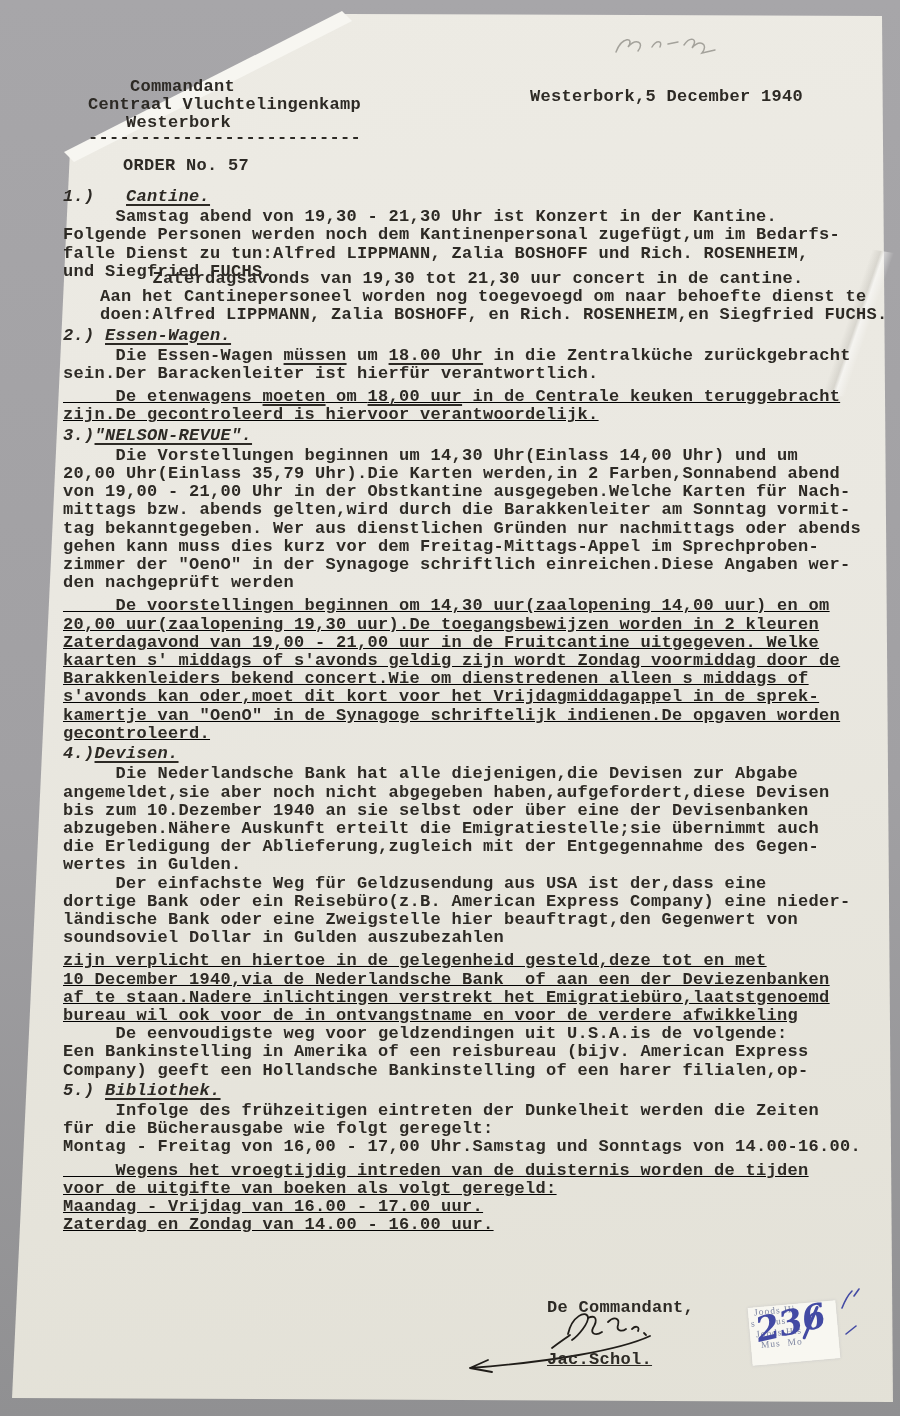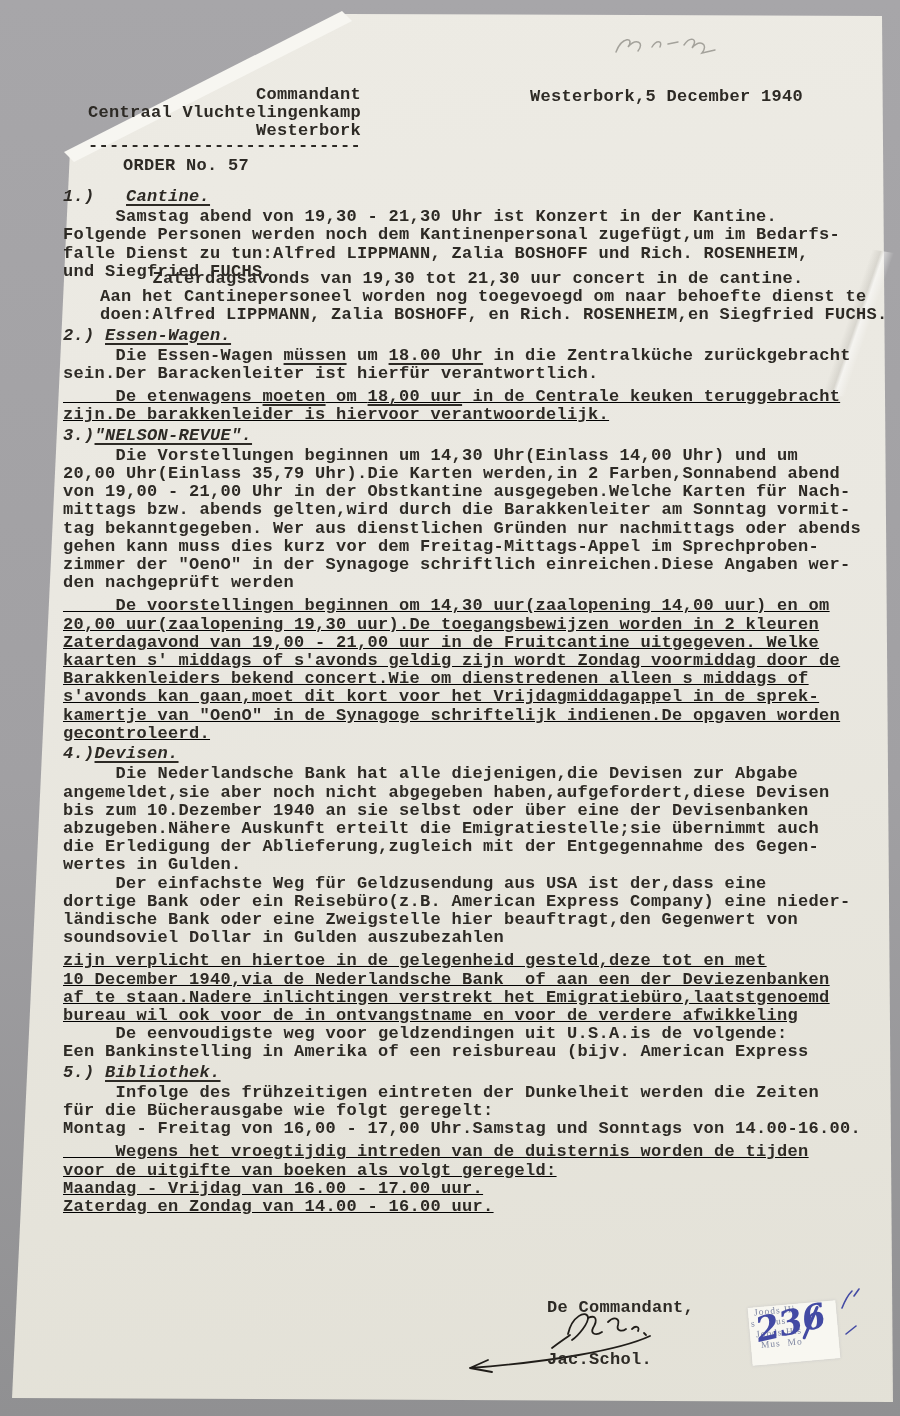--- a/index.html
+++ b/index.html
@@ -30,33 +30,33 @@
     position:absolute; left:822px; top:248px; width:70px; height:150px;
     transform:rotate(9deg); pointer-events:none;
     background:linear-gradient(100deg, rgba(0,0,0,0) 40%, rgba(90,85,75,.13) 49%, rgba(255,255,255,.5) 53%, rgba(0,0,0,0) 63%);
   }
   .tline{
     white-space:pre;
     font:700 17px/18.2px "Liberation Mono","DejaVu Sans Mono",monospace;
     letter-spacing:.3px; color:var(--ink,#2d2a25);
   }
   .u{text-decoration:underline; text-decoration-thickness:1.6px; text-underline-offset:3px;}
-  .letterhead{position:absolute; left:88px; top:86px; line-height:19.5px;text-align:right;}
+  .letterhead{position:absolute; left:88px; top:78px; line-height:19.5px;}
   .lh-1{padding-left:42px;}
   .lh-3{padding-left:38px;}
   .lh-rule{margin-top:-4px; letter-spacing:.3px;}
   .dateline{position:absolute; left:530px; top:88px;}
   .order-title{position:absolute; left:123px; top:157px;}
   .doc-body{position:absolute; left:63px; top:186px; width:824px;}
   .doc-section{margin-top:2px;}
   .tline.heading{margin-bottom:2px;font-style:italic;}
   .para.gap{margin-top:5px;text-decoration:underline;}
   .para.overlap{margin-top:-11px;margin-left:37px;}
   .closing{position:absolute; left:547px; top:1299px;}
-  .sig-name{position:absolute; left:547px; top:1351px;}
+  .sig-name{position:absolute; left:547px; top:1351px;text-decoration:underline;}
   .signature-svg{position:absolute; left:440px; top:1308px; width:240px; height:72px;}
   .pencil-svg{position:absolute; left:608px; top:28px; width:130px; height:36px; opacity:.6;}
   .stamp{
     position:absolute; left:750px; top:1304px; width:88px; height:58px;
     transform:rotate(-5deg);
     background:rgba(250,249,244,.88);
     box-shadow:0 0 3px rgba(120,125,150,.25);
     overflow:hidden;
   }
   .stamp-row{
@@ -118,42 +118,42 @@
         </div>
       </section>
       <section class="doc-section">
         <div class="tline heading"><span>2.) </span><span class="u">Essen-Wagen.</span></div>
         <div class="para">
           <div class="tline"><span>     Die Essen-Wagen </span><span class="u">müssen</span><span> um </span><span class="u">18.00 Uhr</span><span> in die Zentralküche zurückgebracht</span></div>
           <div class="tline"><span>sein.Der Barackenleiter ist hierfür verantwortlich.</span></div>
         </div>
         <div class="para gap">
           <div class="tline"><span>     De etenwagens </span><span class="u">moeten</span><span> om </span><span class="u">18,00 uur</span><span> in de Centrale keuken teruggebracht</span></div>
-          <div class="tline"><span>zijn.De barakkenleider is hiervoor verantwoordelijk.</span></div>
+          <div class="tline"><span>zijn.De gecontroleerd is hiervoor verantwoordelijk.</span></div>
         </div>
       </section>
       <section class="doc-section">
         <div class="tline heading"><span>3.)</span><span class="u">"NELSON-REVUE".</span></div>
         <div class="para">
           <div class="tline"><span>     Die Vorstellungen beginnen um 14,30 Uhr(Einlass 14,00 Uhr) und um</span></div>
           <div class="tline"><span>20,00 Uhr(Einlass 35,79 Uhr).Die Karten werden,in 2 Farben,Sonnabend abend</span></div>
           <div class="tline"><span>von 19,00 - 21,00 Uhr in der Obstkantine ausgegeben.Welche Karten für Nach-</span></div>
           <div class="tline"><span>mittags bzw. abends gelten,wird durch die Barakkenleiter am Sonntag vormit-</span></div>
           <div class="tline"><span>tag bekanntgegeben. Wer aus dienstlichen Gründen nur nachmittags oder abends</span></div>
           <div class="tline"><span>gehen kann muss dies kurz vor dem Freitag-Mittags-Appel im Sprechproben-</span></div>
           <div class="tline"><span>zimmer der "OenO" in der Synagoge schriftlich einreichen.Diese Angaben wer-</span></div>
           <div class="tline"><span>den nachgeprüft werden</span></div>
         </div>
         <div class="para gap">
           <div class="tline"><span>     De voorstellingen beginnen om 14,30 uur(zaalopening 14,00 uur) en om</span></div>
           <div class="tline"><span>20,00 uur(zaalopening 19,30 uur).De toegangsbewijzen worden in 2 kleuren</span></div>
           <div class="tline"><span>Zaterdagavond van 19,00 - 21,00 uur in de Fruitcantine uitgegeven. Welke</span></div>
           <div class="tline"><span>kaarten s' middags of s'avonds geldig zijn wordt Zondag voormiddag door de</span></div>
           <div class="tline"><span>Barakkenleiders bekend concert.Wie om dienstredenen alleen s middags of</span></div>
-          <div class="tline"><span>s'avonds kan gaan,moet dit kort voor het Vrijdagmiddagappel in de sprek-</span></div>
+          <div class="tline"><span>s'avonds kan oder,moet dit kort voor het Vrijdagmiddagappel in de sprek-</span></div>
           <div class="tline"><span>kamertje van "OenO" in de Synagoge schriftelijk indienen.De opgaven worden</span></div>
           <div class="tline"><span>gecontroleerd.</span></div>
         </div>
       </section>
       <section class="doc-section">
         <div class="tline heading"><span>4.)</span><span class="u">Devisen.</span></div>
         <div class="para">
           <div class="tline"><span>     Die Nederlandsche Bank hat alle diejenigen,die Devisen zur Abgabe</span></div>
           <div class="tline"><span>angemeldet,sie aber noch nicht abgegeben haben,aufgefordert,diese Devisen</span></div>
           <div class="tline"><span>bis zum 10.Dezember 1940 an sie selbst oder über eine der Devisenbanken</span></div>
@@ -169,20 +169,21 @@
         </div>
         <div class="para gap">
           <div class="tline"><span>zijn verplicht en hiertoe in de gelegenheid gesteld,deze tot en met</span></div>
           <div class="tline"><span>10 December 1940,via de Nederlandsche Bank  of aan een der Deviezenbanken</span></div>
           <div class="tline"><span>af te staan.Nadere inlichtingen verstrekt het Emigratiebüro,laatstgenoemd</span></div>
           <div class="tline"><span>bureau wil ook voor de in ontvangstname en voor de verdere afwikkeling</span></div>
         </div>
         <div class="para">
           <div class="tline"><span>     De eenvoudigste weg voor geldzendingen uit U.S.A.is de volgende:</span></div>
           <div class="tline"><span>Een Bankinstelling in Amerika of een reisbureau (bijv. American Express</span></div>
+          <div class="tline"><span>Company) geeft een Hollandsche Bankinstelling of een harer filialen,op-</span></div>
         </div>
       </section>
       <section class="doc-section">
         <div class="tline heading"><span>5.) </span><span class="u">Bibliothek.</span></div>
         <div class="para">
           <div class="tline"><span>     Infolge des frühzeitigen eintreten der Dunkelheit werden die Zeiten</span></div>
           <div class="tline"><span>für die Bücherausgabe wie folgt geregelt:</span></div>
           <div class="tline"><span>Montag - Freitag von 16,00 - 17,00 Uhr.Samstag und Sonntags von 14.00-16.00.</span></div>
         </div>
         <div class="para gap">

